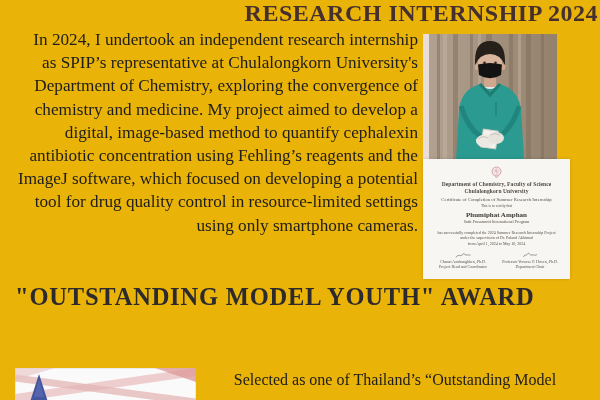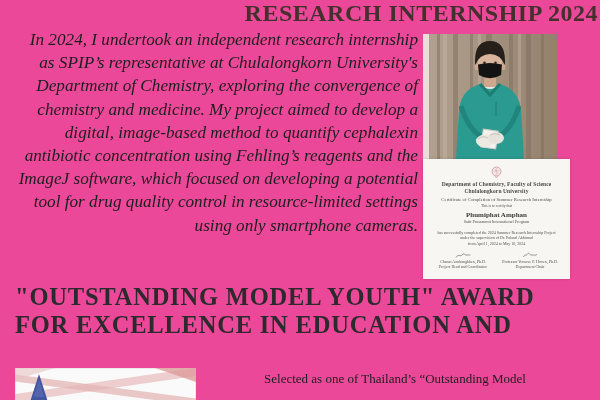--- a/index.html
+++ b/index.html
@@ -1,27 +1,27 @@
 <!DOCTYPE html>
 <html><head>
 <meta charset="utf-8">
 <style>
   html,body{margin:0;padding:0;background:#ffffff;}
   .page{
-    position:relative;width:600px;height:400px;overflow:hidden;background:#ec4899;
+    position:relative;width:600px;height:400px;overflow:hidden;background:#eab308;
     font-family:"Liberation Serif", serif;
   }
   .title-top{
     position:absolute;top:0;right:2px;white-space:nowrap;
     font-size:24px;font-weight:bold;letter-spacing:0.5px;color:#46302e;
   }
   .para1{
     position:absolute;top:28px;left:10px;width:408px;
     font-size:17.2px;line-height:23.2px;color:#1d1d1d;
-    text-align:right;white-space:pre-line;font-style:italic;
+    text-align:right;white-space:pre-line;
   }
   .photo-frame{position:absolute;left:423px;top:34px;width:134px;height:126px;}
   .cert{
     position:absolute;left:423px;top:159px;width:147px;height:120px;
     background:#f7f6f3;box-shadow:0 0 3px rgba(0,0,0,.15);overflow:hidden;
   }
   .cert-inner{
     width:294px;height:240px;transform:scale(0.5);transform-origin:0 0;
     text-align:center;color:#56504a;
   }
@@ -38,21 +38,21 @@
   .sig-name{font-size:8px;line-height:10px;}
   .sig-role{font-size:8px;line-height:10px;}
   .heading2{
     position:absolute;left:15px;top:283px;width:575px;
     font-size:24.5px;font-weight:bold;line-height:27.8px;
     letter-spacing:0.8px;color:#2c2a2d;
   }
   .award-img{position:absolute;left:15px;top:368px;width:181px;height:45px;}
   .para2{
     position:absolute;left:190px;top:371px;width:410px;
-    font-size:13px;color:#1d1d1d;text-align:center;white-space:nowrap;
+    font-size:16px;color:#1d1d1d;text-align:center;white-space:nowrap;
   }
 </style>
 </head>
 <body>
 
 <div class="page">
 
   <div class="title-top">RESEARCH INTERNSHIP 2024</div>
 
   <div class="para1">In 2024, I undertook an independent research internship
@@ -144,21 +144,20 @@
           </svg>
           <div class="sig-name">Professor Voravee P. Hoven, Ph.D.</div>
           <div class="sig-role">Department Chair</div>
         </div>
       </div>
     </div>
   </div>
 
   <div class="heading2">
     <div>"OUTSTANDING MODEL YOUTH" AWARD</div>
-    <div>FOR EXCELLENCE IN EDUCATION AND</div>
   </div>
 
   <div class="award-img">
     <svg viewBox="0 0 181 45" width="181" height="45" xmlns="http://www.w3.org/2000/svg">
       <rect x="0.5" y="0.5" width="180" height="44" fill="#fbfafa" stroke="#eceae8"></rect>
       <path d="M0,30 L181,4" stroke="#ecc9c9" stroke-width="8" opacity="0.9"></path>
       <path d="M0,10 L181,34" stroke="#e3b6b6" stroke-width="7" opacity="0.75"></path>
       <path d="M140,0 L181,0 L181,14 Z" fill="#dd9b9b" opacity="0.8"></path>
       <path d="M0,0 L40,0 L0,12 Z" fill="#e8c2c2" opacity="0.6"></path>
       <polygon points="24,6 15,34 33,34" fill="#44549f"></polygon>

